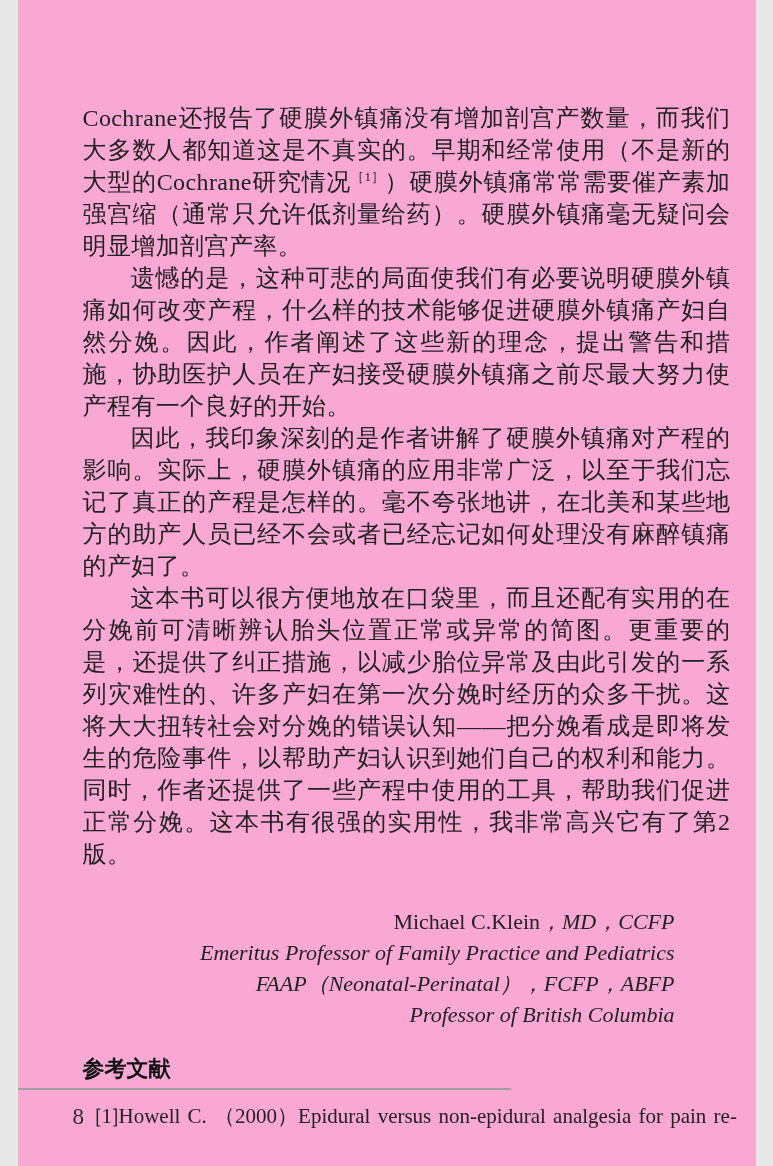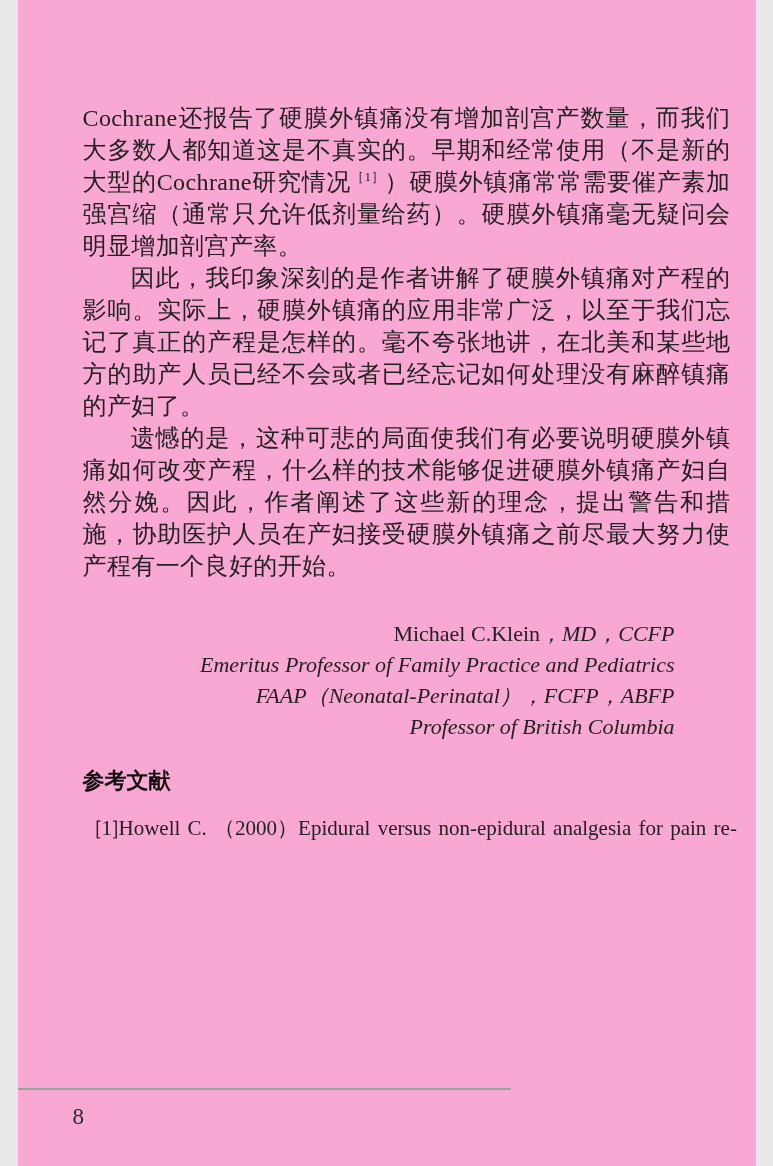--- a/index.html
+++ b/index.html
@@ -82,22 +82,23 @@
 </style>
 </head>
 <body>
 
 <div class="page">
 
   <div class="content">
 
     <div class="body-text">
       <p class="para"><span>Cochrane还报告了硬膜外镇痛没有增加剖宫产数量，而我们大多数人都知道这是不真实的。早期和经常使用（不是新的大型的Cochrane研究情况</span><sup class="sup-ref">［1］</sup><span>）硬膜外镇痛常常需要催产素加强宫缩（通常只允许低剂量给药）。硬膜外镇痛毫无疑问会明显增加剖宫产率。</span></p>
+      <p class="para indent">遗憾的是，这种可悲的局面使我们有必要说明硬膜外镇痛如何改变产程，什么样的技术能够促进硬膜外镇痛产妇自然分娩。因此，作者阐述了这些新的理念，提出警告和措施，协助医护人员在产妇接受硬膜外镇痛之前尽最大努力使产程有一个良好的开始。</p>
       <p class="para indent">因此，我印象深刻的是作者讲解了硬膜外镇痛对产程的影响。实际上，硬膜外镇痛的应用非常广泛，以至于我们忘记了真正的产程是怎样的。毫不夸张地讲，在北美和某些地方的助产人员已经不会或者已经忘记如何处理没有麻醉镇痛的产妇了。</p>
-      <p class="para indent">遗憾的是，这种可悲的局面使我们有必要说明硬膜外镇痛如何改变产程，什么样的技术能够促进硬膜外镇痛产妇自然分娩。因此，作者阐述了这些新的理念，提出警告和措施，协助医护人员在产妇接受硬膜外镇痛之前尽最大努力使产程有一个良好的开始。</p>
+      <p class="para indent">这本书可以很方便地放在口袋里，而且还配有实用的在分娩前可清晰辨认胎头位置正常或异常的简图。更重要的是，还提供了纠正措施，以减少胎位异常及由此引发的一系列灾难性的、许多产妇在第一次分娩时经历的众多干扰。这将大大扭转社会对分娩的错误认知——把分娩看成是即将发生的危险事件，以帮助产妇认识到她们自己的权利和能力。同时，作者还提供了一些产程中使用的工具，帮助我们促进正常分娩。这本书有很强的实用性，我非常高兴它有了第2版。</p>
     </div>
 
     <div class="signature">
       <div class="sig-line"><span class="sig-roman">Michael C.Klein</span><span>，MD，CCFP</span></div>
       <div class="sig-line">Emeritus Professor of Family Practice and Pediatrics</div>
       <div class="sig-line">FAAP（Neonatal-Perinatal），FCFP，ABFP</div>
       <div class="sig-line">Professor of British Columbia</div>
     </div>
 
     <div class="references">

